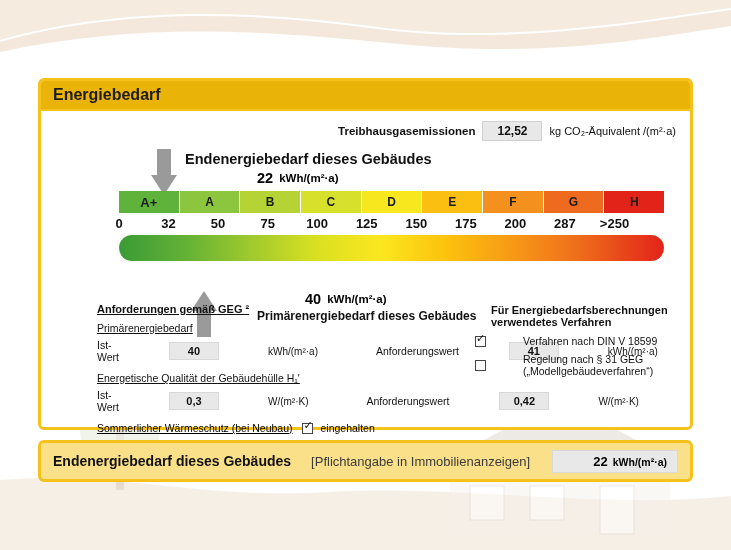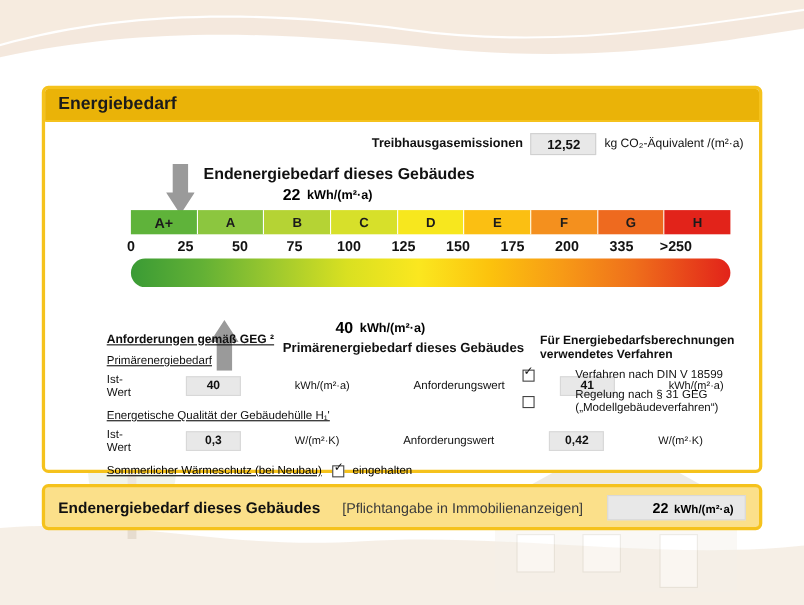--- a/index.html
+++ b/index.html
@@ -379,21 +379,21 @@
         <div class="class-cell" style="background:#f4901e">F</div>
         <div class="class-cell" style="background:#ee6a1f">G</div>
         <div class="class-cell" style="background:#e2231a">H</div>
       </div>
 
       <div class="tick-row">
         <div class="tick">
             <span>0</span>
           </div>
         <div class="tick">
-            <span>25</span>
+            <span>32</span>
           </div>
         <div class="tick">
             <span>50</span>
           </div>
         <div class="tick">
             <span>75</span>
           </div>
         <div class="tick">
             <span>100</span>
           </div>
@@ -403,21 +403,21 @@
         <div class="tick">
             <span>150</span>
           </div>
         <div class="tick">
             <span>175</span>
           </div>
         <div class="tick">
             <span>200</span>
           </div>
         <div class="tick">
-            <span>335</span>
+            <span>287</span>
           </div>
         <div class="tick">
             <span>&gt;250</span>
           </div>
       </div>
 
       <div class="gradient-bar"></div>
     </div>
 
     <div class="pe-annot">

